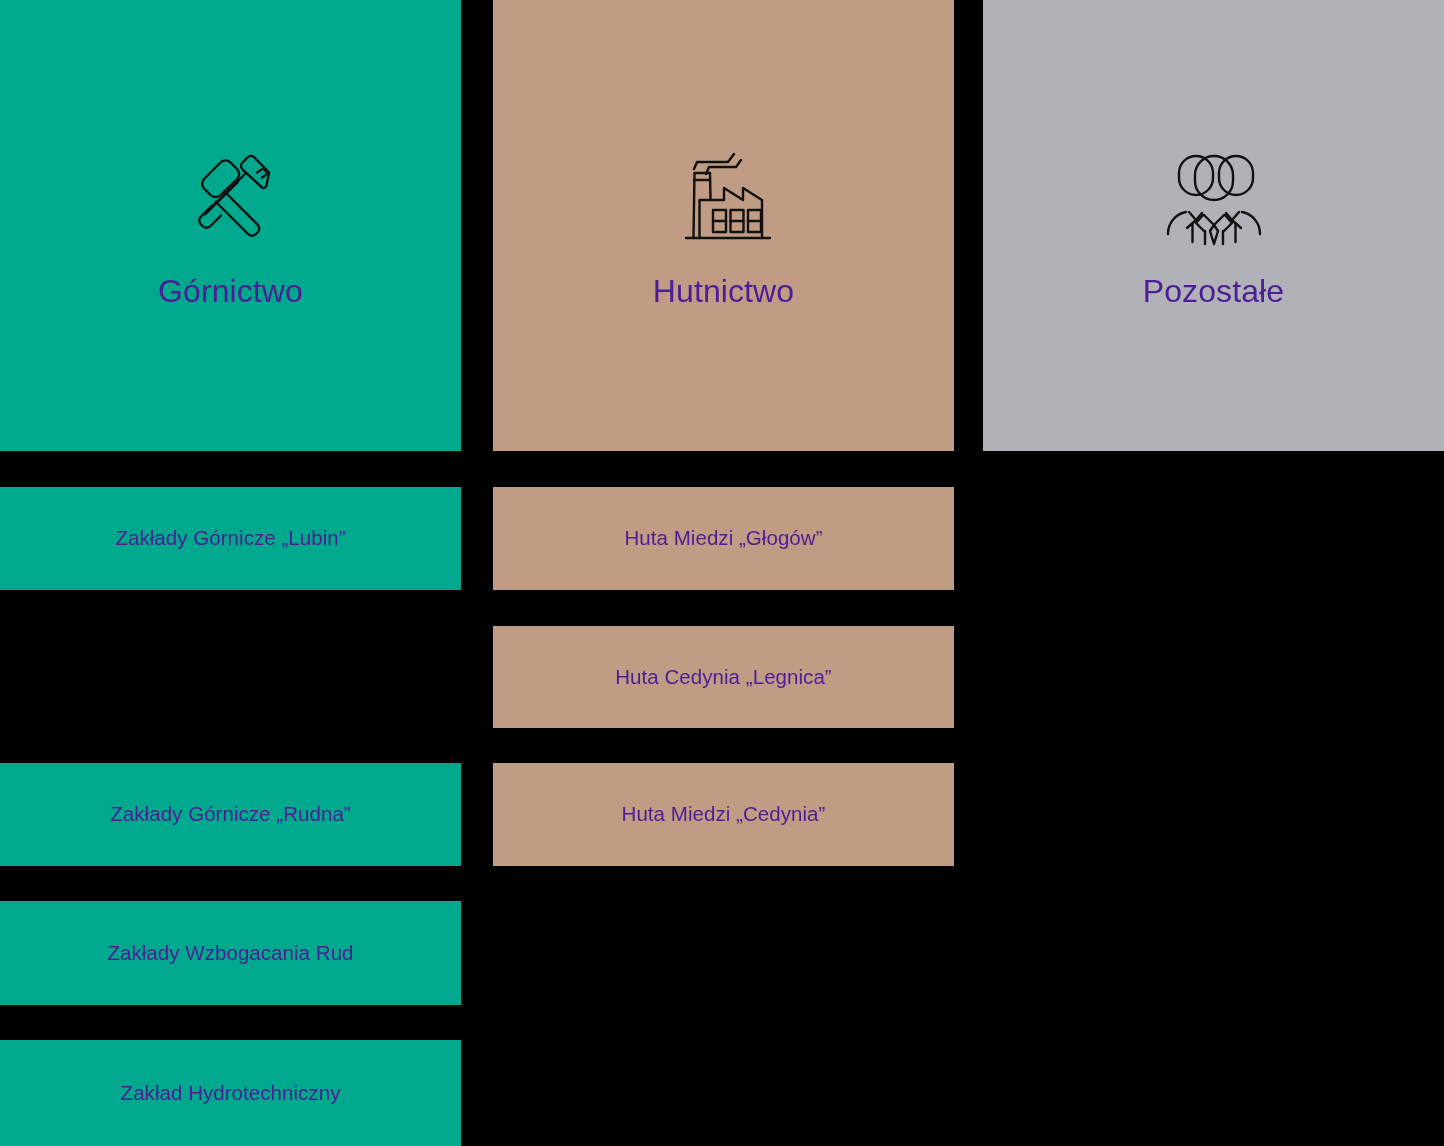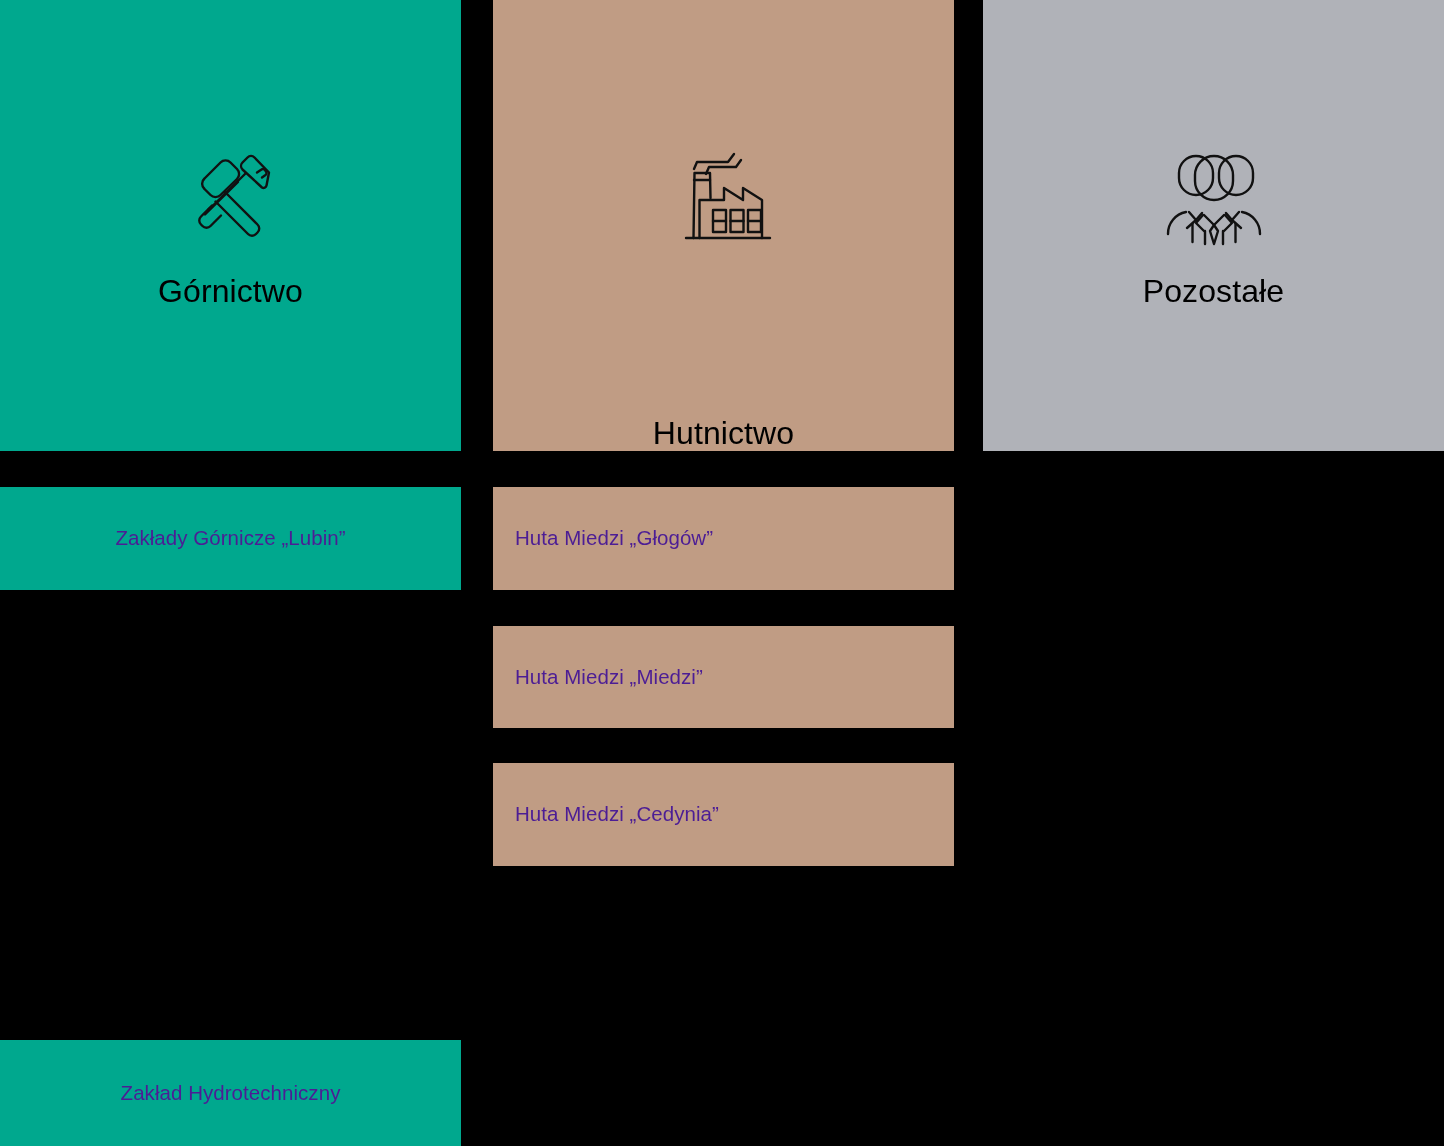--- a/index.html
+++ b/index.html
@@ -41,21 +41,21 @@
     width:110px; height:100px;
     display:flex;
     align-items:center;
     justify-content:center;
   }
   .header-icon svg { display:block; overflow:visible; }
   .header-title {
     margin-top:26px;
     font-size:32px;
     font-weight:400;
-    color:#000000;
+    color:#4c1d95;
     letter-spacing:0.1px;
     line-height:1.1;
     text-align:center;
   }
 
   
   .entry {
     position:absolute;
     left:0;
     width:461px;
@@ -74,21 +74,21 @@
   }
 
   .r1 { top:487px; height:103px; }
   .r2 { top:626px; height:102px; }
   .r3 { top:763px; height:103px; }
   .r4 { top:901px; height:104px; }
   .r5 { top:1040px; height:106px; }
 
   
   .fill-green { background:#00a88e; }
-  .fill-brown { background:#c09c84;justify-content:space-between; }
+  .fill-brown { background:#c09c84; }
   .fill-gray  { background:#b0b2b8; }
 </style>
 </head>
 <body>
 
 <div id="org-chart">
 
   <div class="column" id="col-gornictwo">
 
     <div class="header-card fill-green">
@@ -108,20 +108,26 @@
 
           <path d="M31.5 56 L27.5 59.5 a0 0 0 0 0 0 0"></path>
           <path d="M31 55.5 L20 66.5 a5.5 5.5 0 0 0 0 8 l1.5 1.5 a5.5 5.5 0 0 0 8 0 L40 65.5"></path>
         </svg>
       </div>
       <div class="header-title">Górnictwo</div>
     </div>
 
     <div class="entry fill-green r1">
       <span class="entry-label">Zakłady Górnicze „Lubin”</span>
+    </div>
+    <div class="entry fill-green r3">
+      <span class="entry-label">Zakłady Górnicze „Rudna”</span>
+    </div>
+    <div class="entry fill-green r4">
+      <span class="entry-label">Zakłady Wzbogacania Rud</span>
     </div>
     <div class="entry fill-green r5">
       <span class="entry-label">Zakład Hydrotechniczny</span>
     </div>
   </div>
 
   <div class="column" id="col-hutnictwo">
 
     <div class="header-card fill-brown">
       <div class="header-icon">
@@ -147,21 +153,21 @@
           <path d="M76 71 L89 71"></path>
         </svg>
       </div>
       <div class="header-title">Hutnictwo</div>
     </div>
 
     <div class="entry fill-brown r1">
       <span class="entry-label">Huta Miedzi „Głogów”</span>
     </div>
     <div class="entry fill-brown r2">
-      <span class="entry-label">Huta Miedzi „Miedzi”</span>
+      <span class="entry-label">Huta Cedynia „Legnica”</span>
     </div>
     <div class="entry fill-brown r3">
       <span class="entry-label">Huta Miedzi „Cedynia”</span>
     </div>
   </div>
 
   <div class="column" id="col-pozostale">
 
     <div class="header-card fill-gray">
       <div class="header-icon">

